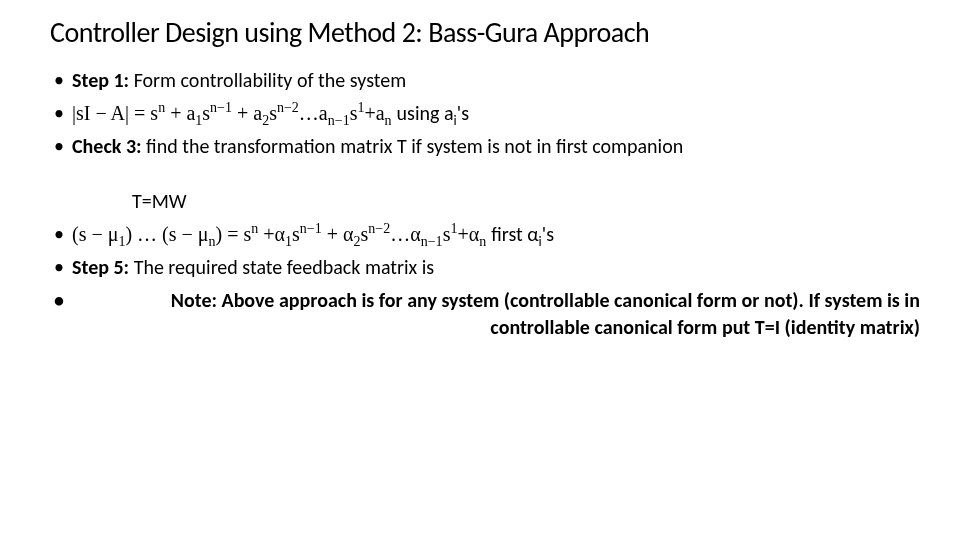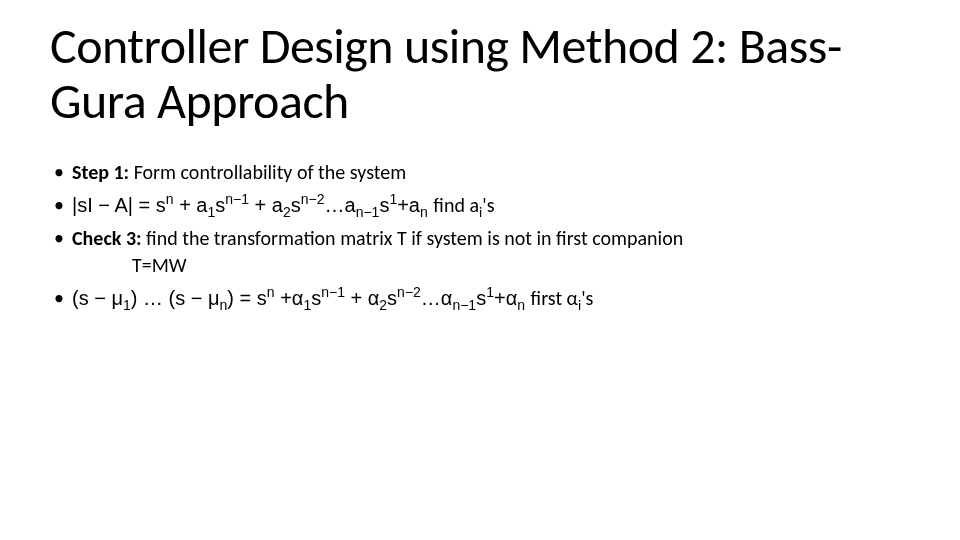--- a/index.html
+++ b/index.html
@@ -9,24 +9,24 @@
     height: 540px;
     background: #fff;
     font-family: Calibri, "Segoe UI", Arial, sans-serif;
     color: #000;
   }
   .slide {
     box-sizing: border-box;
     padding: 18px 40px 20px 50px;
   }
   .title {
-    font-size: 50px;
+    font-size: 28px;
     font-weight: 400;
     line-height: 1.1;
-    margin-bottom: 31px;
+    margin-bottom: 18px;
     letter-spacing: -0.5px;
   }
   ul.content {
     list-style: none;
     padding: 0;
     margin: 0;
     font-size: 20px;
     line-height: 1.35;
   }
   ul.content > li {
@@ -34,54 +34,60 @@
     padding-left: 22px;
     margin-bottom: 6px;
   }
   ul.content > li::before {
     content: "•";
     position: absolute;
     left: 4px;
     top: 0;
   }
   .b { font-weight: 700; text-align: right; }
-  .cambria { font-family: Liberation Sans, sans-serif; }
-  .indent { padding-left: 60px; display: block; }
+  .cambria { font-family: Liberation Serif, serif; }
+  .indent { padding-left: 60px; display: block; margin-top: 28px; }
   sup, sub { font-size: 0.7em; line-height: 0; }
 </style>
 </head>
 <body>
 
 <div class="slide">
   <div class="title">Controller Design using Method 2: Bass-Gura Approach</div>
 
   <ul class="content">
 
     <li>
       <span class="b">Step 1:</span><span> Form controllability of the system</span>
     </li>
 
 
     <li>
       <span class="cambria">
         <span>|sI − A| = s</span><sup>n</sup><span> + a</span><sub>1</sub><span>s</span><sup>n−1</sup><span> + a</span><sub>2</sub><span>s</span><sup>n−2</sup><span>…a</span><sub>n−1</sub><span>s</span><sup>1</sup><span>+a</span><sub>n</sub>
       </span>
-      <span><span> find a</span><sub>i</sub><span>'s</span></span>
+      <span><span> using a</span><sub>i</sub><span>'s</span></span>
     </li>
 
     <li>
       <span class="b">Check 3:</span><span> find the transformation matrix T if system is not in first companion</span>
       <span class="indent">T=MW</span>
     </li>
 
 
     <li>
       <span class="cambria">
         <span>(s − μ</span><sub>1</sub><span>) … (s − μ</span><sub>n</sub><span>) = s</span><sup>n</sup><span> +α</span><sub>1</sub><span>s</span><sup>n−1</sup><span> + α</span><sub>2</sub><span>s</span><sup>n−2</sup><span>…α</span><sub>n−1</sub><span>s</span><sup>1</sup><span>+α</span><sub>n</sub>
       </span>
       <span><span> first α</span><sub>i</sub><span>'s</span></span>
     </li>
 
+    <li>
+      <span class="b">Step 5:</span><span> The required state feedback matrix is</span>
+    </li>
 
 
+    <li class="b">
+      <span>Note: </span><span>Above approach is for any system (controllable canonical form or not). If system is in controllable canonical form put T=I (identity matrix)</span>
+    </li>
 
   </ul>
 </div>
 
 </body></html>

